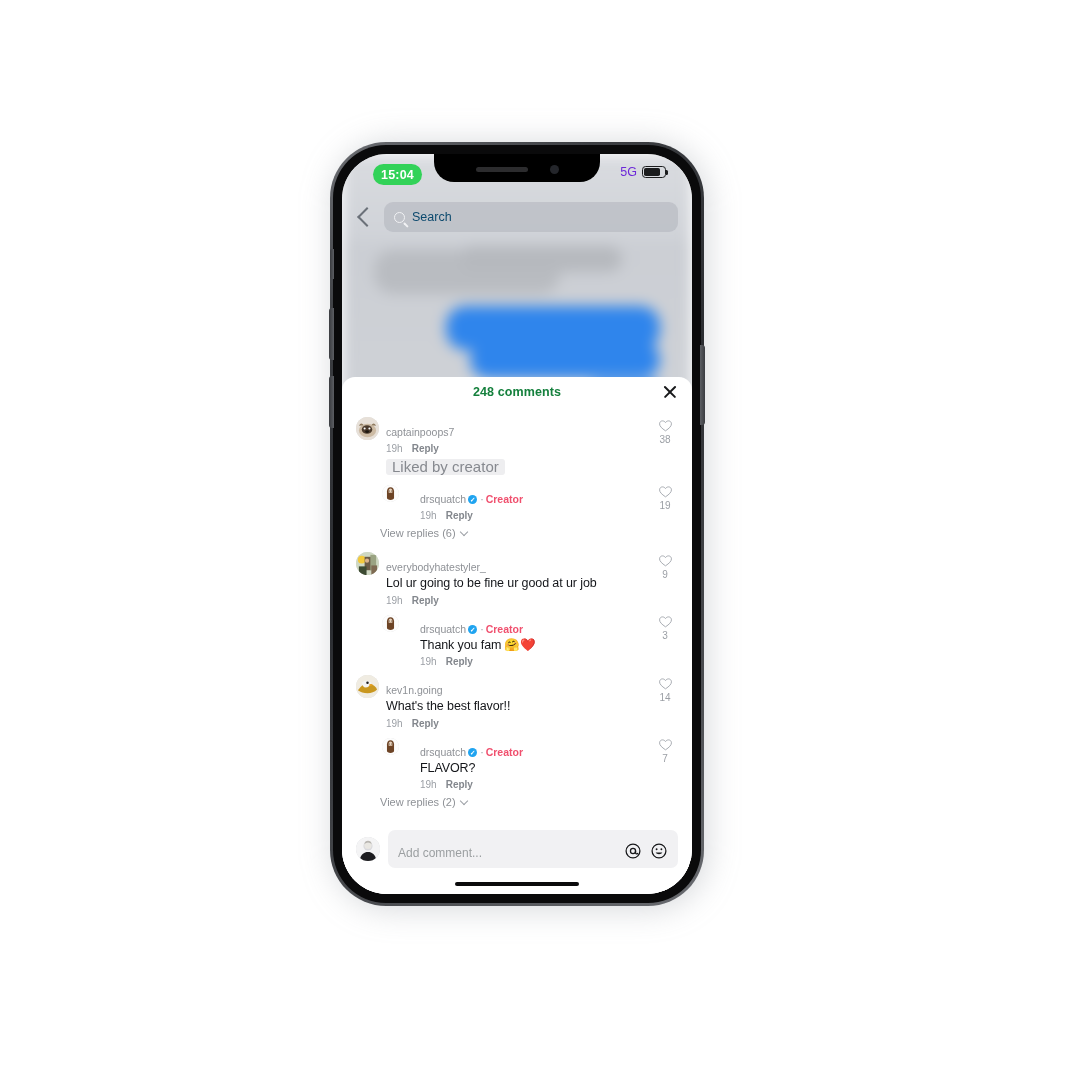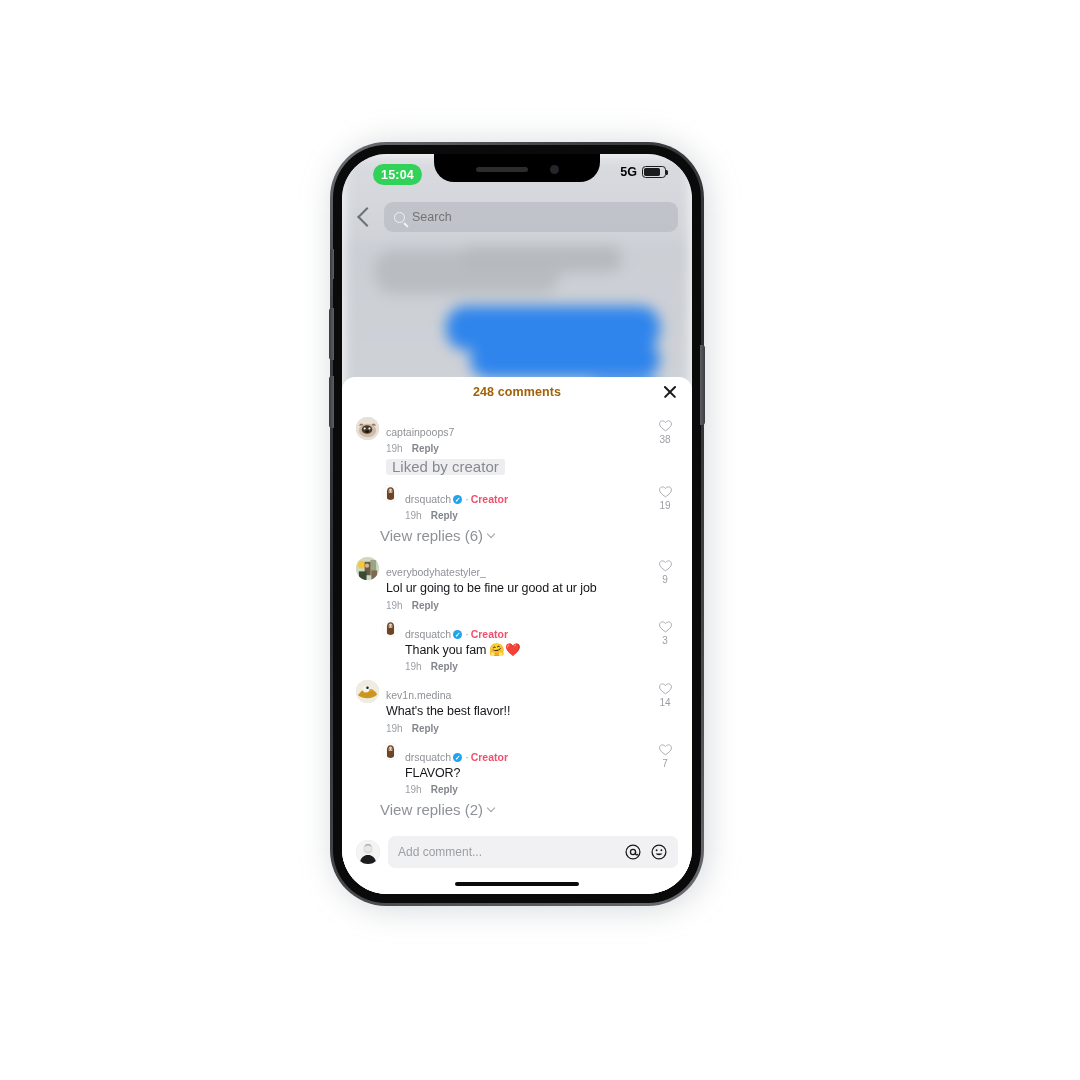--- a/index.html
+++ b/index.html
@@ -63,21 +63,21 @@
   
   .statusbar { position: absolute; left: 0; top: 0; width: 100%; height: 46px; z-index: 6; }
   .time-pill {
     position: absolute; left: 31px; top: 10px;
     min-width: 46px; height: 21px; padding: 0 8px;
     background: #32d258; border-radius: 11px;
     display: flex; align-items: center; justify-content: center;
     color: #fff; font-size: 12.5px; font-weight: 700; letter-spacing: .2px;
   }
   .status-right { position: absolute; right: 26px; top: 11px; display: flex; align-items: center; gap: 5px; }
-  .net-txt { font-size: 12.5px; font-weight: 700; color: #000000; }
+  .net-txt { font-size: 12.5px; font-weight: 400; color: #6d28d9; }
   .batt { width: 24px; height: 12px; border: 1.4px solid #1b1c1e; border-radius: 3.6px; position: relative; padding: 1.4px; }
   .batt::after { content:""; position: absolute; right:-3.4px; top: 3.2px; width: 2px; height: 4.4px;
                  background:#1b1c1e; border-radius: 0 1.5px 1.5px 0; }
   .batt > i { display:block; height:100%; width: 82%; background:#1b1c1e; border-radius: 1.8px; }
 
   
   .notch {
     position: absolute; left: 50%; transform: translateX(-50%); top: 0;
     width: 166px; height: 28px; background: #000;
     border-radius: 0 0 20px 20px; z-index: 8;
@@ -89,42 +89,42 @@
   
   .searchrow { position: absolute; left: 0; top: 46px; width: 100%; height: 34px; z-index: 5;
                display: flex; align-items: center; padding: 0 14px; gap: 10px; }
   .backchev { width: 14px; height: 14px; border-left: 2px solid #5a6069; border-bottom: 2px solid #5a6069;
               transform: rotate(45deg); margin-left: 4px; opacity:.85; }
   .searchbox { flex: 1; height: 30px; background: rgba(176,180,187,.55); border-radius: 9px;
                display: flex; align-items: center; gap: 7px; padding: 0 10px; }
   .mag { width: 11px; height: 11px; border: 1.8px solid #f1f2f4; border-radius: 50%; position: relative; }
   .mag::after { content:""; position:absolute; right:-5px; bottom:-4px; width:6px; height:1.8px;
                 background:#f1f2f4; transform: rotate(45deg); border-radius:1px; }
-  .search-ph { font-size: 12.5px; color: #737373; }
+  .search-ph { font-size: 12.5px; color: #0c4a6e; }
 
   
   .sheet {
     position: absolute; left: 0; right: 0; bottom: 0; top: 223px;
     background: #fff; border-radius: 13px 13px 0 0; z-index: 10;
     display: flex; flex-direction: column;
   }
   .sheet-head { position: relative; height: 30px; flex: 0 0 auto;
                 display: flex; align-items: center; justify-content: center; }
-  .sheet-title { font-size: 12.5px; font-weight: 700; color: #a16207; letter-spacing: .1px; }
+  .sheet-title { font-size: 12.5px; font-weight: 700; color: #15803d; letter-spacing: .1px; }
   .sheet-close { position: absolute; right: 14px; top: 7px; width: 16px; height: 16px; }
   .sheet-close::before, .sheet-close::after {
     content:""; position:absolute; left: 0; top: 7px; width: 16px; height: 1.7px; background:#17181a; border-radius:1px;
   }
   .sheet-close::before { transform: rotate(45deg); }
   .sheet-close::after  { transform: rotate(-45deg); }
 
   .list { flex: 1 1 auto; overflow: hidden; padding: 4px 0 0 0; }
 
   .cmt { position: relative; display: flex; padding: 5px 14px 2px 14px; }
-  .cmt.reply { padding-left: 40px; }
+  .cmt.reply { padding-left: 40px; gap: 15px; }
   .av { flex: 0 0 auto; border-radius: 50%; overflow: hidden; background:#ddd; }
   .av.main  { width: 23px; height: 23px; margin-right: 7px; margin-top: 1px;}
   .av.small { width: 17px; height: 17px; margin-right: 6px; margin-top: 2px;}
   .cbody { flex: 1 1 auto; min-width: 0; padding-right: 30px; }
   .uname { font-size: 10.5px; color: #8e9196; line-height: 15px; margin-top: 9px; }
   .uname .vbadge { display:inline-block; width: 9px; height: 9px; border-radius: 50%;
                    background: #20a4f0; position: relative; vertical-align: -1px; margin: 0 1px 0 2px; }
   .uname .vbadge::after { content:"✓"; position:absolute; inset:0; color:#fff; font-size:6.5px;
                           line-height:9px; text-align:center; font-weight: 700;}
   .uname .sep { color:#9aa0a6; margin: 0 2px; }
@@ -137,30 +137,30 @@
   }
   .pin .pinico { display:inline-block; margin-right:2px; vertical-align:-1px; }
   .meta { font-size: 10px; color: #9b9fa5; margin-top: 3px; }
   .meta .reply-lnk { margin-left: 9px; color: #83878d; font-weight: 600; }
   .likedby { display:inline-block; margin-top:5px; background:#eeeef0; color:#86898f;
              font-size: 15px; line-height: 14px; padding: 1px 6px; border-radius: 3px; }
   .likes { position: absolute; right: 14px; top: 7px; width: 26px; text-align: center; }
   .cmt.reply .likes { top: 6px; margin-left: 26px; }
   .heart { display:block; margin: 0 auto; }
   .lcount { font-size: 10px; color: #9b9fa5; margin-top: 1px; }
-  .viewreplies { font-size: 15px; color: #8e9196; padding: 4px 14px 7px 38px; display:flex; align-items:center; gap:5px; }
+  .viewreplies { font-size: 11px; color: #8e9196; padding: 4px 14px 7px 38px; display:flex; align-items:center; gap:5px; }
   .chev-dn { width: 6px; height: 6px; border-right: 1.4px solid #9b9fa5; border-bottom: 1.4px solid #9b9fa5;
              transform: rotate(45deg); margin-top:-3px; }
 
   
   .composer { flex: 0 0 auto; display: flex; align-items: center; gap: 8px;
               padding: 8px 14px 6px 14px; background:#fff; }
   .me-av { width: 24px; height: 24px; border-radius: 50%; overflow: hidden; flex: 0 0 auto; background:#d5d7da; }
-  .inputbox { flex: 1 1 auto; height: 28px; background: #f1f1f3; border-radius: 7px;
-              display: flex; align-items: center; padding: 16px 10px; gap: 8px; }
+  .inputbox { flex: 1 1 auto; height: 38px; background: #f1f1f3; border-radius: 7px;
+              display: flex; align-items: flex-end; padding: 8px 10px; gap: 8px; }
   .input-ph { flex: 1 1 auto; font-size: 12px; color: #9b9fa1; }
   .ic-btn { width: 18px; height: 18px; flex: 0 0 auto; }
   .homebar { flex: 0 0 auto; height: 20px; display:flex; align-items:center; justify-content:center; background:#fff; }
   .homebar i { display:block; width: 124px; height: 4px; background:#0a0a0b; border-radius:3px; }
 </style>
 </head>
 <body>
 
 <div id="stage">
   <div class="phone-shadow"></div>
@@ -331,21 +331,21 @@
               <span class="av main">
                 <svg viewBox="0 0 24 24" width="23" height="23" aria-hidden="true">
                   <rect width="24" height="24" fill="#f0ece2"></rect>
                   <path d="M2 16 q6 -9 13 -7 q5 1.5 7 6 q-4 4 -10 4 q-6 0 -10 -3 Z" fill="#c9971f"></path>
                   <path d="M6 8 q5 -4 10 0 q-2 5 -6 5 q-3 0 -4 -5 Z" fill="#f3f3f3"></path>
                   <circle cx="12" cy="8" r="1.3" fill="#1c1c1c"></circle>
                   <path d="M14 9 l4 1.5 l-4 1.5 Z" fill="#e8a020"></path>
                 </svg>
               </span>
               <div class="cbody">
-                <div class="uname">kev1n.medina</div>
+                <div class="uname">kev1n.going</div>
                 <div class="ctext">What's the best flavor!!</div>
                 <div class="meta">
                   <span>19h</span><span class="reply-lnk">Reply</span>
                 </div>
               </div>
               <div class="likes">
                 <svg class="heart" viewBox="0 0 24 24" width="15" height="15">
                   <path d="M12 20.5 C6 16.5 2.5 13.2 2.5 9.3 C2.5 6.5 4.7 4.6 7.2 4.6 C9 4.6 10.9 5.6 12 7.3 C13.1 5.6 15 4.6 16.8 4.6 C19.3 4.6 21.5 6.5 21.5 9.3 C21.5 13.2 18 16.5 12 20.5 Z" fill="none" stroke="#a9adb3" stroke-width="1.6"></path>
                 </svg>
                 <div class="lcount">14</div>

